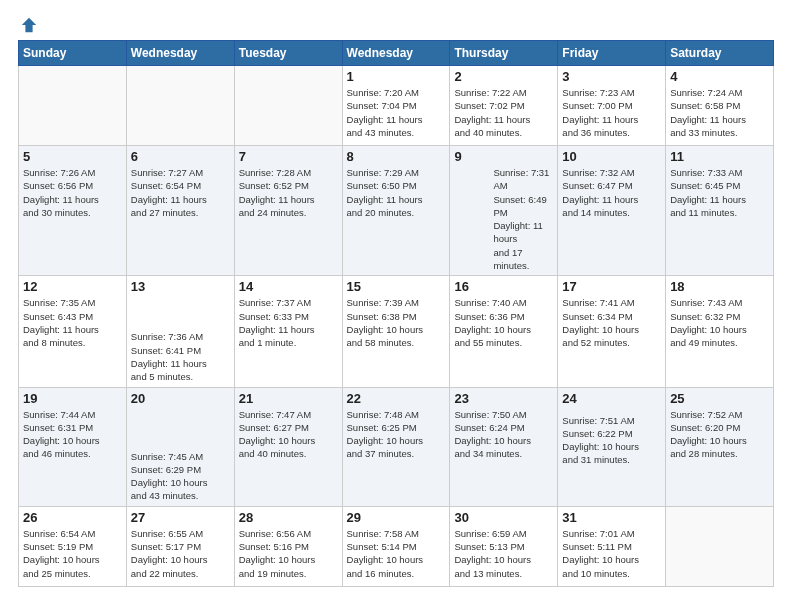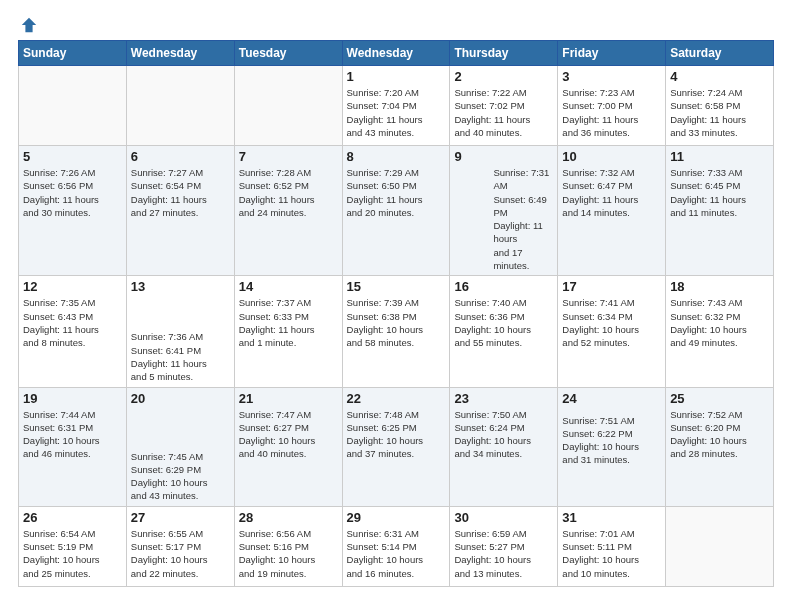--- a/index.html
+++ b/index.html
@@ -338,29 +338,29 @@
           </td>
           <td>
             <div class="day-number">28</div>
             <div class="day-info" style="white-space: pre-line;">Sunrise: 6:56 AM
 Sunset: 5:16 PM
 Daylight: 10 hours
 and 19 minutes.</div>
           </td>
           <td>
             <div class="day-number">29</div>
-            <div class="day-info" style="white-space: pre-line;">Sunrise: 6:31 AM
+            <div class="day-info" style="white-space: pre-line;">Sunrise: 7:58 AM
 Sunset: 5:14 PM
 Daylight: 10 hours
 and 16 minutes.</div>
           </td>
           <td>
             <div class="day-number">30</div>
             <div class="day-info" style="white-space: pre-line;">Sunrise: 6:59 AM
-Sunset: 5:27 PM
+Sunset: 5:13 PM
 Daylight: 10 hours
 and 13 minutes.</div>
           </td>
           <td>
             <div class="day-number">31</div>
             <div class="day-info" style="white-space: pre-line;">Sunrise: 7:01 AM
 Sunset: 5:11 PM
 Daylight: 10 hours
 and 10 minutes.</div>
           </td>

